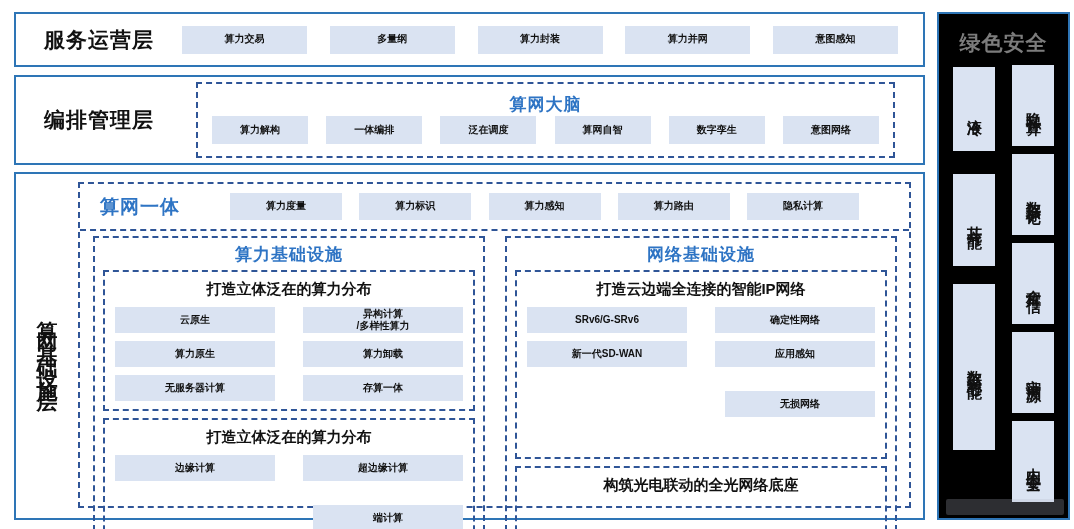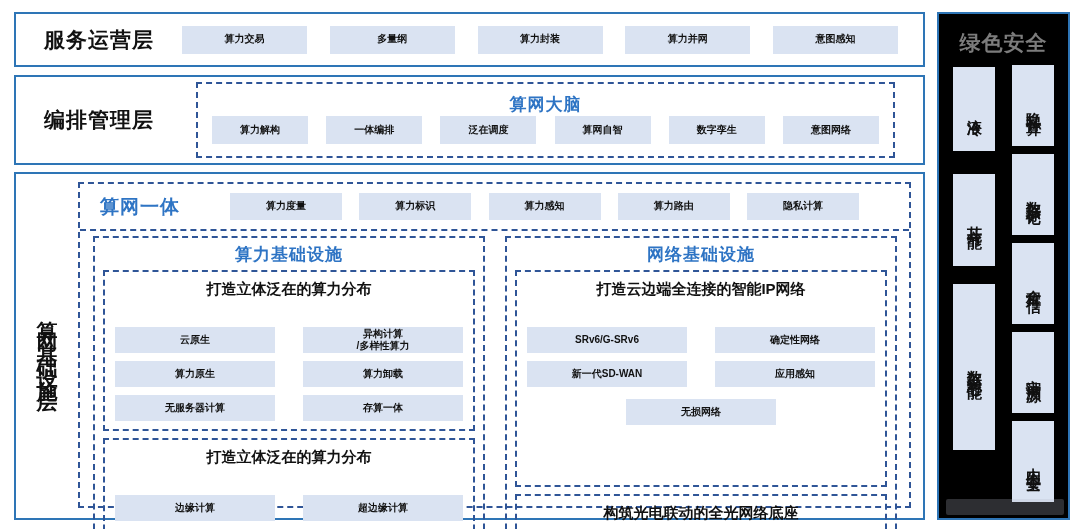--- a/index.html
+++ b/index.html
@@ -53,23 +53,23 @@
   .u-title{width:130px;font-size:19px;font-weight:bold;color:var(--title-blue);letter-spacing:1px;}
   .u-head .chips{flex:1;}
   .u-head .chip{width:112px;height:27px;}
 
   .u-body{flex:1;display:flex;gap:20px;padding:5px 12px 7px 13px;}
   .infra-box{flex:1;display:flex;flex-direction:column;padding:3px 8px 8px 8px;}
   .i-title{text-align:center;font-size:17px;font-weight:bold;color:var(--title-blue);letter-spacing:1px;padding:2px 0 4px 0;}
   .subbox{padding:6px 10px 8px 10px;display:flex;flex-direction:column;}
   .subbox.grow{flex:1;margin-bottom:7px;}
   .s-title{text-align:center;font-size:15px;font-weight:bold;padding:2px 0 8px 0;}
-  .grid2{display:grid;grid-template-columns:1fr 1fr;column-gap:28px;row-gap:8px;align-items:center;margin-top:20px;}
+  .grid2{display:grid;grid-template-columns:1fr 1fr;column-gap:28px;row-gap:8px;align-items:center;}
   .grid2 .chip{min-height:26px;width:100%;}
-  .center-row{display:flex;justify-content:center;margin-top:12px;}
+  .center-row{display:flex;justify-content:flex-end;margin-top:24px;}
   .center-row .chip{width:150px;height:26px;}
   .subbox .spacer{flex:1;}
 
   .side{position:absolute;left:937px;top:12px;width:133px;height:508px;border:2px solid var(--blue-border);background:#000000;}
   .side-title{text-align:center;font-size:21px;font-weight:bold;color:var(--title-gray);letter-spacing:1px;padding:15px 0 8px 0;}
   .side-cols{display:flex;justify-content:center;gap:17px;padding:0 8px;}
   .vcol{width:42px;display:flex;flex-direction:column;}
   .vchip{
     background:var(--chip);
     writing-mode:vertical-rl;text-orientation:upright;

